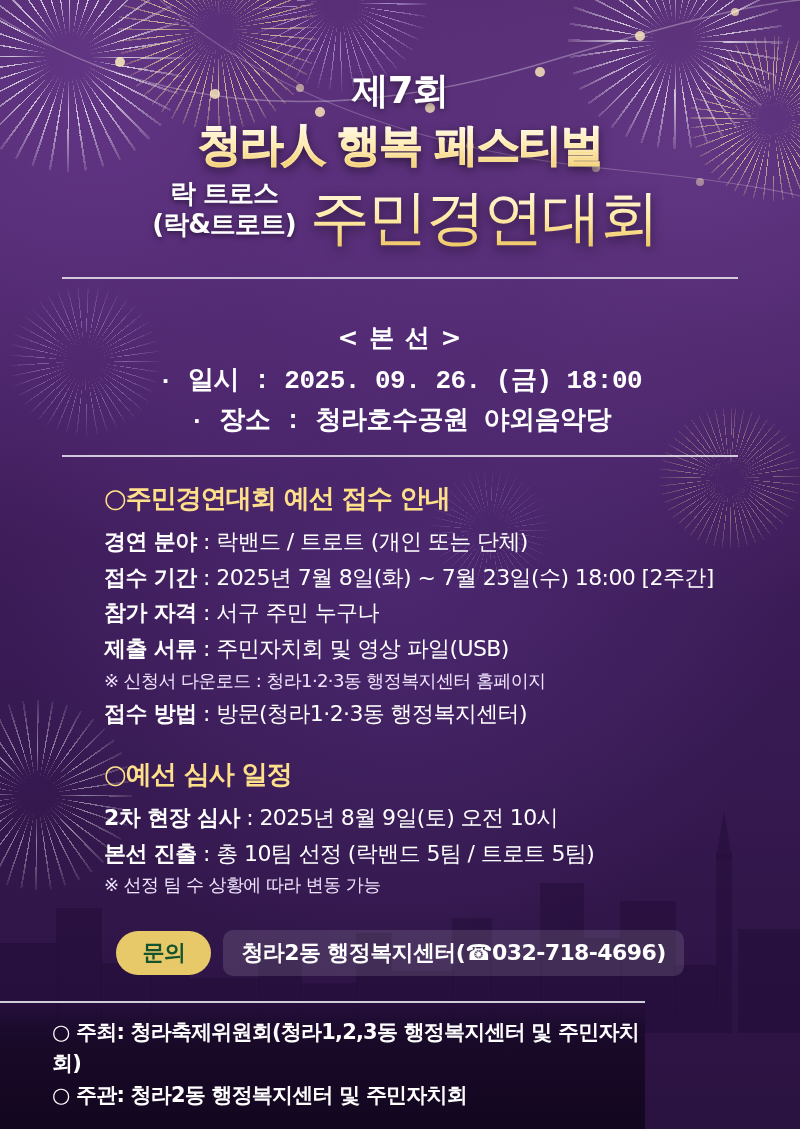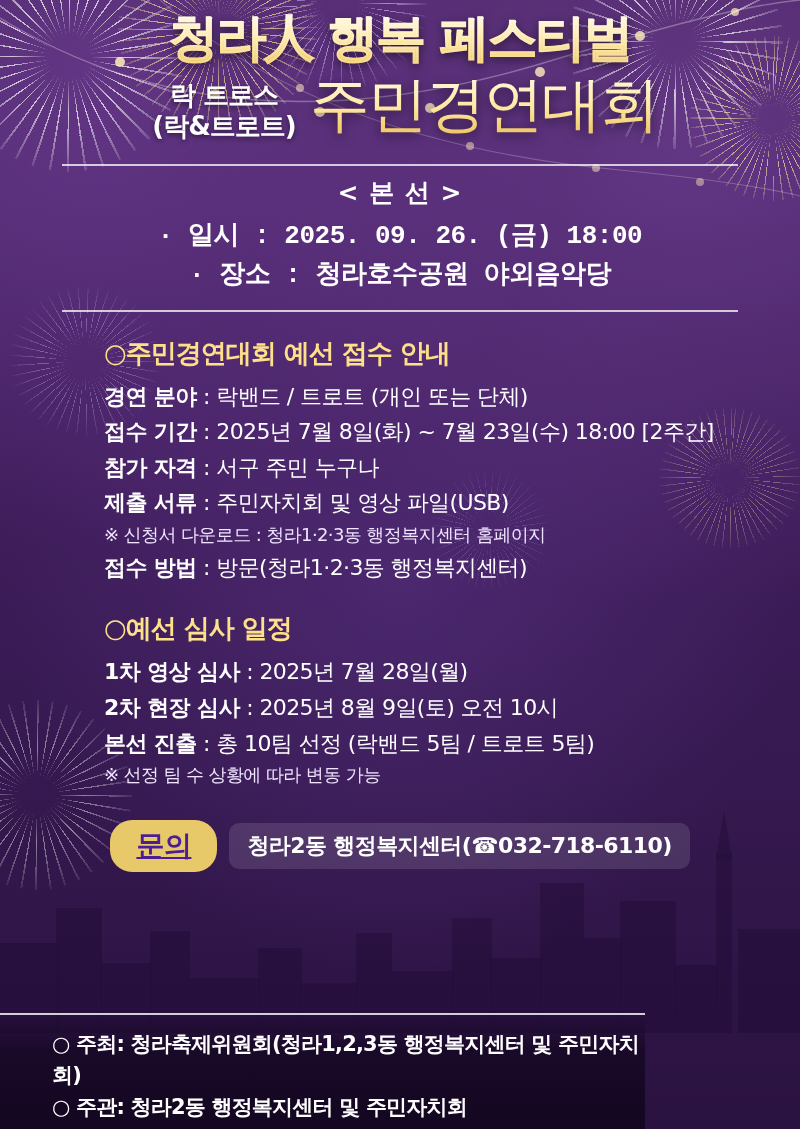--- a/index.html
+++ b/index.html
@@ -118,38 +118,38 @@
     text-align: center;
     font-size: 37px;
     font-weight: bold;
     letter-spacing: -1px;
     padding-top: 66px;
     color: #ffffff;
     text-shadow: 0 2px 6px rgba(0,0,0,.45);
   }
   .main-title {
     text-align: center;
-    margin-top: 12px;
-    font-size: 50px;
+    margin-top: 6px;
+    font-size: 44px;
     font-weight: bold;
     letter-spacing: -2px;
     line-height: 1.05;
     background: linear-gradient(180deg, #fff9e8 0%, #ffe9a8 45%, #f2c75a 100%);
     -webkit-background-clip: text;
             background-clip: text;
     color: transparent;
     -webkit-text-stroke: 1px rgba(255,255,255,0.25);
     filter: drop-shadow(0 3px 5px rgba(0,0,0,.5));
   }
   .subtitle-row {
     display: flex;
-    align-items: flex-end;
+    align-items: flex-start;
     justify-content: center;
     gap: 14px;
-    margin-top: 0;
+    margin-top: 10px;
     padding-left: 10px;
   }
   .genre {
     text-align: center;
     font-size: 26px;
     font-weight: bold;
     line-height: 1.18;
     color: #ffffff;
     letter-spacing: -1px;
     text-shadow: 0 2px 5px rgba(0,0,0,.5);
@@ -168,20 +168,21 @@
 
   .rule {
     height: 2px;
     background: rgba(255,255,255,.75);
     margin: 18px 62px 0 62px;
   }
 
   .final-block {
     text-align: center;
     padding: 10px 0 4px 0;
+    margin-top: 32px;
   }
   .final-label {
     font-size: 25px;
     font-weight: bold;
     letter-spacing: 1px;
     margin-bottom: 8px;
   }
   .final-line {
     font-size: 26px;
     font-weight: bold;
@@ -227,27 +228,26 @@
   
   .contact-wrap {
     display: flex;
     justify-content: center;
     align-items: center;
     gap: 12px;
     margin-top: 30px;
   }
   .contact-pill {
     background: #e8c96a;
-    color: #4c1d95;
-    font-weight: bold;
-    font-size: 28px;
+    color: #14532d;
+    font-weight: bold;
+    font-size: 22px;
     border-radius: 22px;
     padding: 7px 26px;
     letter-spacing: -0.5px;
-    text-decoration: underline;
   }
   .contact-box {
     background: rgba(255,255,255,0.12);
     border-radius: 10px;
     padding: 8px 18px;
     font-size: 22px;
     font-weight: bold;
     letter-spacing: -0.6px;
     color: #ffffff;
   }
@@ -326,20 +326,21 @@
       <rect x="620" y="168" width="56" height="132"></rect>
       <rect x="674" y="232" width="44" height="68"></rect>
       <rect x="716" y="120" width="16" height="180"></rect>
       <polygon points="724,78 716,126 732,126"></polygon>
       <rect x="738" y="196" width="62" height="104"></rect>
     </g>
   </svg>
 
   <div class="content">
 
+    <div class="kicker">제7회</div>
 
     <div class="main-title">청라人 행복 페스티벌</div>
 
     <div class="subtitle-row">
       <div class="genre">
         <div>락 트로스</div>
         <div>(락&amp;트로트)</div>
       </div>
       <div class="contest">주민경연대회</div>
     </div>
@@ -373,34 +374,31 @@
       <div class="note">※ 신청서 다운로드 : 청라1·2·3동 행정복지센터 홈페이지</div>
       <div class="row">
         <b>접수 방법</b><span> : 방문(청라1·2·3동 행정복지센터)</span>
       </div>
 
       <div class="gap"></div>
 
       <div class="section-head">○예선 심사 일정</div>
 
       <div class="row">
-        <b>1차 영상 심사</b><span> : 2025년 7월 28일(월)</span>
-      </div>
-      <div class="row">
         <b>2차 현장 심사</b><span> : 2025년 8월 9일(토) 오전 10시</span>
       </div>
       <div class="row">
         <b>본선 진출</b><span> : 총 10팀 선정 (락밴드 5팀 / 트로트 5팀)</span>
       </div>
       <div class="note">※ 선정 팀 수 상황에 따라 변동 가능</div>
     </div>
 
     <div class="contact-wrap">
       <div class="contact-pill">문의</div>
-      <div class="contact-box">청라2동 행정복지센터(☎032-718-6110)</div>
+      <div class="contact-box">청라2동 행정복지센터(☎032-718-4696)</div>
     </div>
 
     <div class="footer">
       <div class="footer-rule"></div>
       <div class="footer-line">○ 주최: 청라축제위원회(청라1,2,3동 행정복지센터 및 주민자치회)</div>
       <div class="footer-line">○ 주관: 청라2동 행정복지센터 및 주민자치회</div>
     </div>
 
   </div>
 </div>

